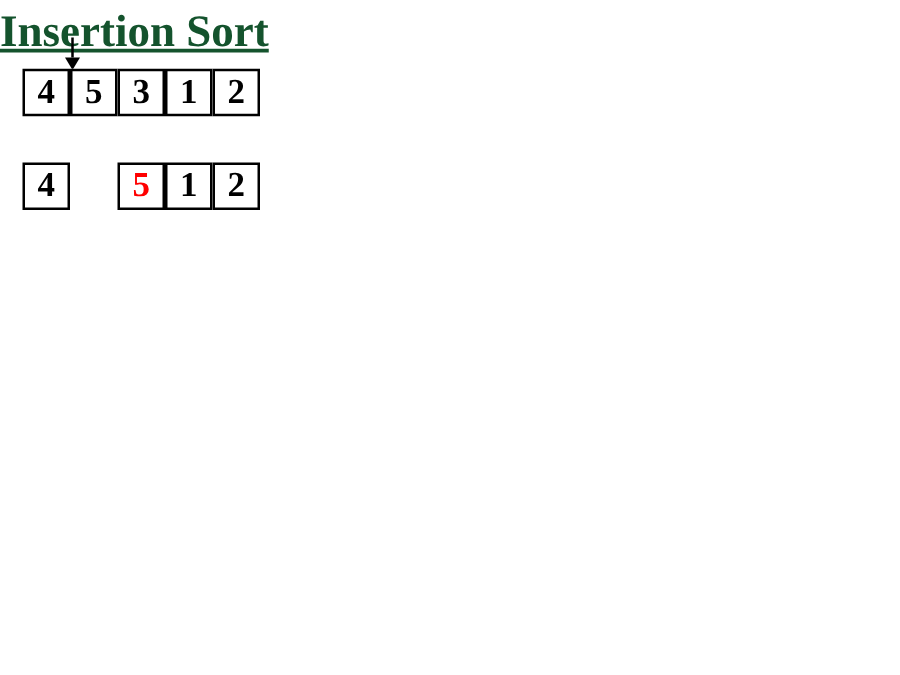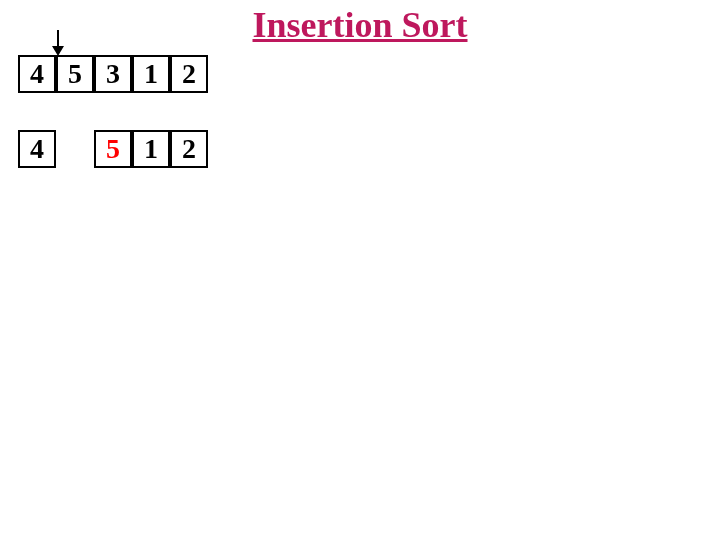--- a/index.html
+++ b/index.html
@@ -15,26 +15,26 @@
       font-family: 'Times New Roman', Times, serif;
       position: relative;
       overflow: hidden;
     }
 
     .page-title {
       position: absolute;
       top: 0;
       left: 0;
       right: 0;
-      text-align: center;
+      text-align: left;
       font-size: 36px;
       font-weight: bold;
       text-decoration: underline;
       padding-top: 4px;
-      color: #be185d;
+      color: #14532d;
     }
 
     .array-container {
       position: absolute;
       display: flex;
       align-items: center;
     }
 
     .cell {
       width: 38px;

